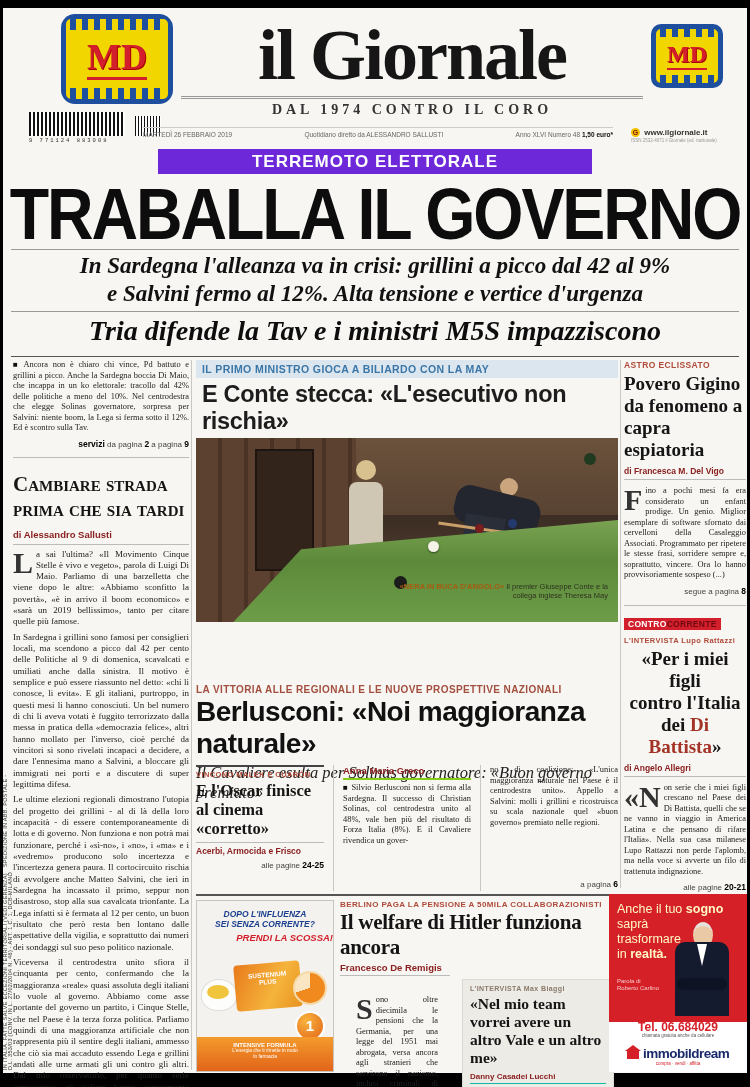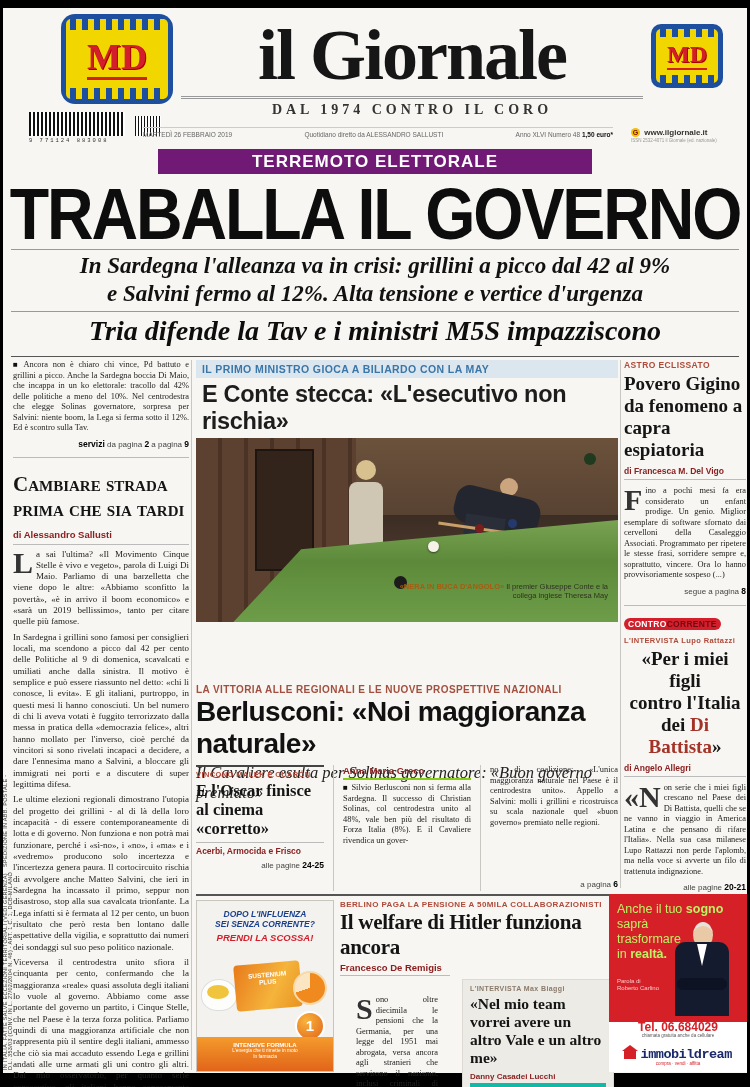--- a/index.html
+++ b/index.html
@@ -34,21 +34,21 @@
   .sitesub { font-size:4.5px; color:#999; margin-top:1px; }
   .barcode { position:absolute; left:26px; top:104px; width:96px; height:24px;
             background:repeating-linear-gradient(90deg,#111 0 2px,#fff 2px 4px); }
   .barcode2 { position:absolute; left:132px; top:108px; width:26px; height:20px;
             background:repeating-linear-gradient(90deg,#111 0 1px,#fff 1px 3px); }
   .barcode-digits { position:absolute; left:26px; top:129px; font-size:5.5px; color:#333;
             font-family:"Liberation Mono",monospace; letter-spacing:2px; }
 
   
   .hero-kicker { position:absolute; left:155px; top:141px; width:434px; height:25px;
-            background:#701a75; color:#fff; font-family:"Liberation Sans",sans-serif;
+            background:#6d28d9; color:#fff; font-family:"Liberation Sans",sans-serif;
             font-weight:bold; font-size:17px; letter-spacing:1px; text-align:center; line-height:25px; }
   .hero-headline { position:absolute; left:0; top:164px; width:744px; text-align:center;
             font-family:"Liberation Sans",sans-serif; font-weight:bold; font-size:62px;
             letter-spacing:-2px; color:#0d0d0d; transform:scale(1.04,1.18); transform-origin:center top; }
   .rule { position:absolute; left:8px; width:728px; border-top:1px solid #999; }
   .hero-deck { position:absolute; left:20px; top:244px; width:704px; text-align:center;
             font-style:italic; font-weight:bold; font-size:23px; line-height:28px; color:#111; }
   .hero-subdeck { position:absolute; left:20px; top:307px; width:704px; text-align:center;
             font-style:italic; font-weight:bold; font-size:28px; color:#0d0d0d; }
 
@@ -107,21 +107,21 @@
   .threecol .c { flex:1; }
   .c1-rule { border-top:2px solid #444; margin-bottom:3px; }
   .oscar-head { font-weight:bold; font-size:16.5px; line-height:19px; color:#151515; margin:2px 0 4px 0; }
   .heavy-rule { position:absolute; left:193px; top:886px; width:422px; border-top:2px solid #555; }
 
   
   .ad-sust { position:absolute; left:193px; top:892px; width:136px; height:170px;
             background:#f4f2ee; border:1px solid #c9c5bd; overflow:hidden;
             font-family:"Liberation Sans",sans-serif; text-align:center; }
   .sust-blue { color:#1a3f8f; font-weight:bold; font-style:italic; font-size:8.5px; line-height:10px; margin-top:8px; }
-  .sust-red { color:#d31f2b; font-weight:bold; font-style:italic; font-size:9.5px; margin-top:3px; }
+  .sust-red { color:#d31f2b; font-weight:bold; font-style:italic; font-size:9.5px; margin-top:3px;text-align:right; }
   .sust-box { position:absolute; left:38px; top:62px; width:66px; height:46px; border-radius:4px;
             transform:rotate(-5deg); background:linear-gradient(120deg,#e87a1a,#f5b43c 60%,#e8921f);
             color:#fff; font-weight:bold; font-size:6.5px; line-height:7px; padding-top:8px; box-sizing:border-box; }
   .sust-cup { position:absolute; left:4px; top:78px; width:34px; height:30px; background:#fdfdfb;
             border-radius:50% 50% 45% 45%; border:1px solid #ddd; }
   .sust-cup::after { content:""; position:absolute; left:5px; top:5px; width:22px; height:14px;
             border-radius:50%; background:#f0c43c; }
   .sust-slice { position:absolute; right:6px; top:70px; width:30px; height:30px; border-radius:50%;
             background:conic-gradient(#f08a1e 0 70%, #fbe6c4 70% 100%); border:2px solid #f6d9a8; }
   .sust-badge { position:absolute; right:8px; top:110px; width:26px; height:26px; border-radius:50%;
@@ -131,45 +131,45 @@
             background:linear-gradient(#f49b2c,#e2641a); color:#fff; font-size:4.8px; line-height:6px; padding-top:5px; box-sizing:border-box; }
 
   .welfare { position:absolute; left:337px; top:892px; width:274px; height:172px; }
   .welf-head { font-weight:bold; font-size:21px; letter-spacing:-.3px; color:#141414; margin-top:1px; }
   .welf-row { display:flex; gap:8px; margin-top:3px; }
   .inset { background:#edebe6; border:1px solid #dcd9d2; padding:5px 7px; box-sizing:border-box; width:152px; }
   .inset-head { font-weight:bold; font-size:15.5px; line-height:18px; color:#151515; margin:3px 0 5px 0; }
 
   .ad-immo { position:absolute; left:606px; top:886px; width:138px; height:178px; background:#d62028;
             font-family:"Liberation Sans",sans-serif; overflow:hidden; }
-  .immo-txt { color:#bef264; font-size:12.5px; line-height:15px; padding:8px 0 0 8px; font-weight:normal; }
+  .immo-txt { color:#fef9c3; font-size:12.5px; line-height:15px; padding:8px 0 0 8px; font-weight:normal; }
   .immo-txt b { font-weight:bold; }
   .immo-sig { position:absolute; left:8px; top:84px; color:#f6c9c9; font-size:6px; width:46px; line-height:7px; }
   .immo-man-head { position:absolute; right:34px; top:28px; width:20px; height:22px; border-radius:50%;
             background:#e9c9a6; border-top:4px solid #e5e2da; }
   .immo-man-body { position:absolute; right:18px; top:48px; width:54px; height:74px; border-radius:10px 10px 0 0;
             background:#141b2e; }
   .immo-man-shirt { position:absolute; right:40px; top:50px; width:10px; height:22px; background:#fff;
             clip-path:polygon(0 0,100% 0,50% 100%); }
   .immo-arms { position:absolute; right:20px; top:84px; width:50px; height:12px; border-radius:6px; background:#0d1322; }
   .immo-telband { position:absolute; left:0; top:128px; width:100%; height:22px; background:#fff; text-align:center; }
   .immo-tel { color:#d62028; font-weight:bold; font-size:12px; line-height:11px; }
   .immo-telsub { color:#555; font-size:4.5px; }
   .immo-logoband { position:absolute; left:0; bottom:0; width:100%; height:28px; background:#fff; text-align:center; }
   .immo-house { display:inline-block; width:12px; height:8px; background:#d62028; position:relative; top:1px; }
   .immo-house::before { content:""; position:absolute; left:-2px; top:-6px; border-left:8px solid transparent;
             border-right:8px solid transparent; border-bottom:6px solid #d62028; }
-  .immo-logo { color:#1a2a6b; font-weight:bold; font-size:13.5px; letter-spacing:-.5px;font-family:Liberation Mono, monospace; }
+  .immo-logo { color:#1a2a6b; font-weight:bold; font-size:13.5px; letter-spacing:-.5px; }
   .immo-logosub { color:#d62028; font-size:4.5px; margin-top:-1px; }
 
   
   .rightcol { position:absolute; left:621px; top:352px; width:122px; }
   .serif-head { font-weight:bold; font-size:19px; line-height:22px; color:#151515; }
   .badge-cc { display:inline-block; background:#d31f2b; padding:1px 4px; font-family:"Liberation Sans",sans-serif;
-            font-weight:bold; font-size:8.5px; letter-spacing:.3px;border-radius:6px; }
+            font-weight:bold; font-size:8.5px; letter-spacing:.3px; }
   .badge-cc .w { color:#fff; } .badge-cc .d { color:#6e0a10; }
   .red-name { color:#a33326; }
 </style>
 </head>
 <body>
 
 <div class="page">
 
   <div class="mdlogo" style="left:58px; top:6px; width:112px; height:90px;">
     <div class="md-inner">
@@ -342,21 +342,21 @@
     <div class="welf-head">Il welfare di Hitler funziona ancora</div>
     <div class="byline" style="margin-top:2px; border-bottom:1px solid #bbb; width:110px; padding-bottom:2px;">Francesco De Remigis</div>
     <div class="welf-row">
       <div style="flex:1; position:relative;">
         <p class="bodytext-sm dropcap" style="margin:16px;">Sono oltre diecimila le pensioni che la Germania, per una legge del 1951 mai abrogata, versa ancora agli stranieri che servirono il nazismo, inclusi criminali di guerra riconosciuti e membri delle SS. E tra Olanda e Belgio è polemica.</p>
         <div class="pageref" style="margin-top:6px;"><span>a pagina </span><b>13</b></div>
       </div>
       <div class="inset">
         <div class="kicker-red" style="font-size:7px; color:#8a7a6a;">L'INTERVISTA Max Biaggi</div>
         <div class="inset-head">«Nel mio team vorrei avere un altro Vale e un altro me»</div>
-        <div class="byline" style="font-size:8px; border-bottom:4px solid #14b8a6; padding-bottom:2px;">Danny Casadei Lucchi</div>
+        <div class="byline" style="font-size:8px; border-bottom:1px solid #14b8a6; padding-bottom:2px;">Danny Casadei Lucchi</div>
 
       </div>
     </div>
   </div>
 
   <div class="rightcol">
     <div class="kicker-red" style="font-size:8.5px;">ASTRO ECLISSATO</div>
     <div class="serif-head" style="margin-top:3px;">Povero Gigino da fenomeno a capra espiatoria</div>
     <div class="byline" style="font-size:8.5px; margin-top:5px; border-bottom:1px solid #bbb; padding-bottom:3px;">di Francesca M. Del Vigo</div>
     <p class="bodytext-sm dropcap" style="margin:6px 0 0 0;">Fino a pochi mesi fa era considerato un enfant prodige. Un genio. Miglior esemplare di software sfornato dai cervelloni della Casaleggio Associati. Programmato per ripetere le stesse frasi, sorridere sempre e, soprattutto, vincere. Ora lo hanno provvisoriamente sospeso (...)</p>

